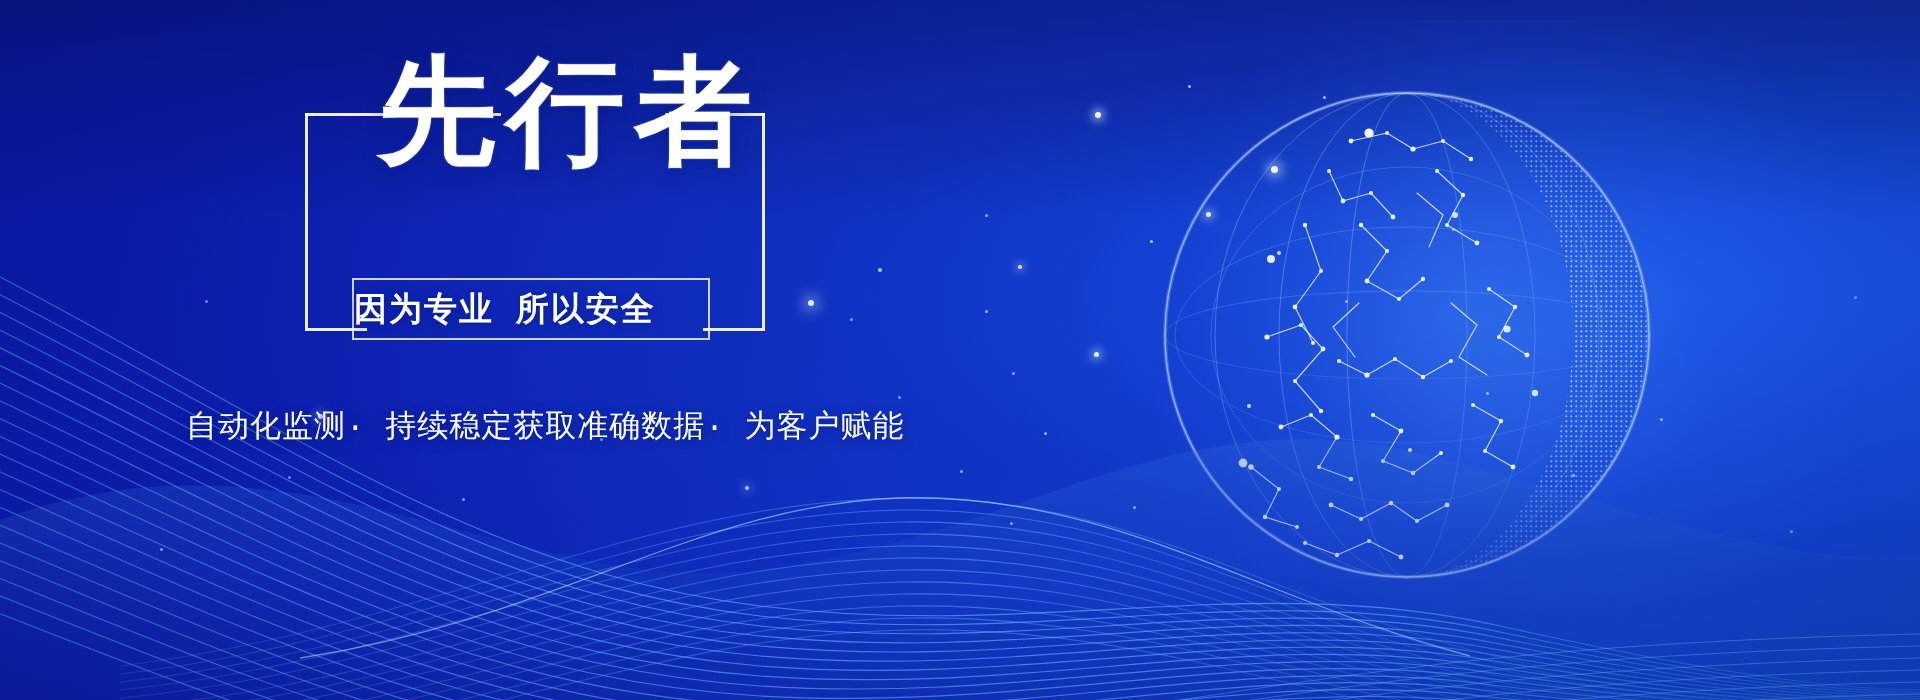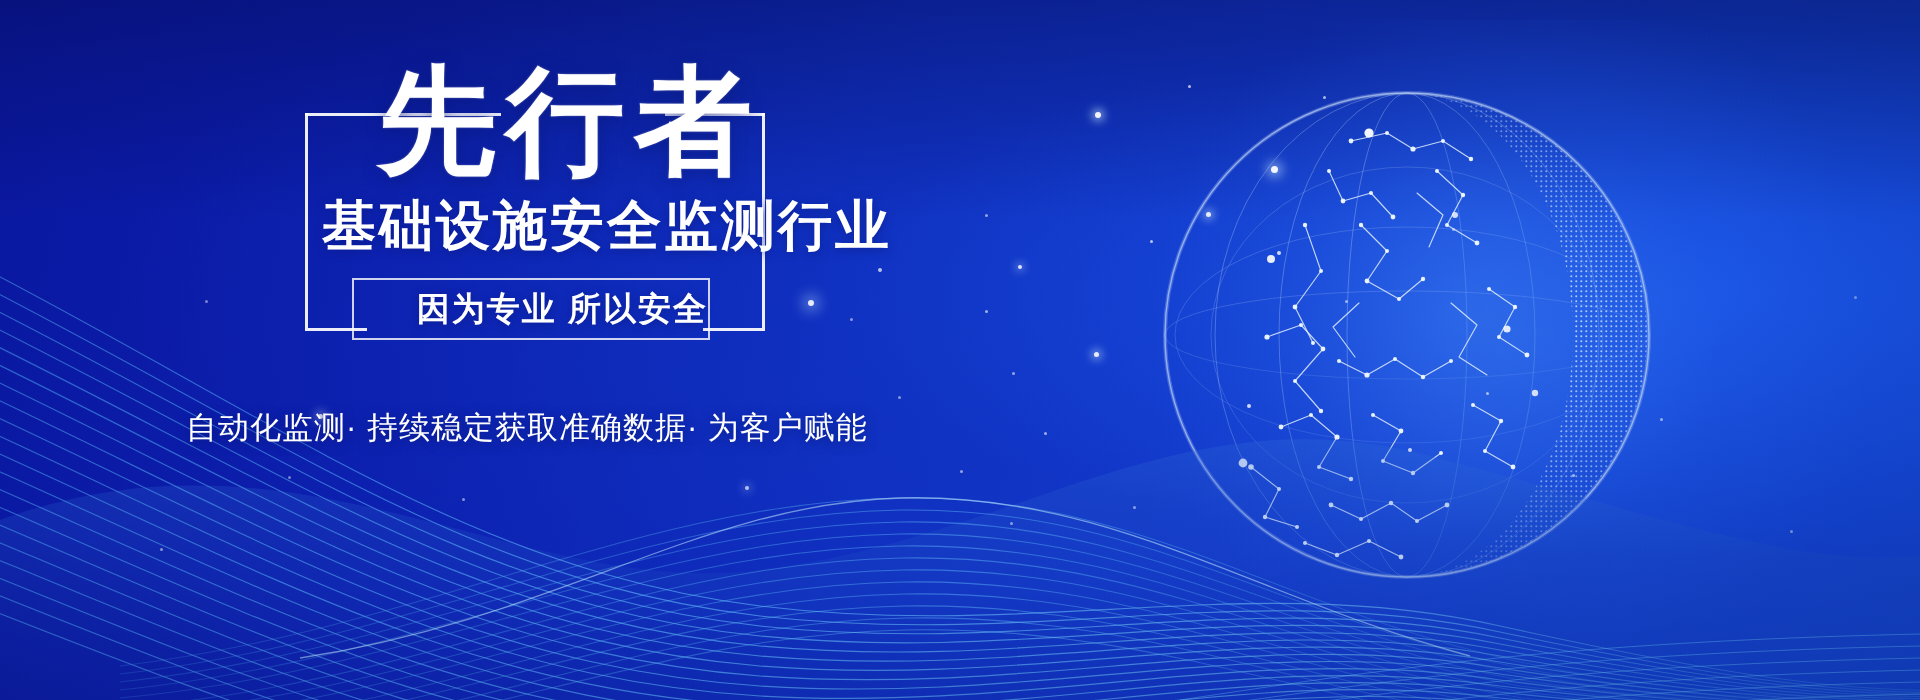--- a/index.html
+++ b/index.html
@@ -1,18 +1,18 @@
 <!DOCTYPE html>
 <html><head>
 <meta charset="utf-8">
 <style>
   html,body{margin:0;padding:0;background:#000;}
   #banner{
     position:relative;width:1920px;height:700px;overflow:hidden;
-    font-family:Liberation Sans, sans-serif;
+    font-family:Liberation Mono, monospace;
     background:
       radial-gradient(120% 100% at 88% 42%, rgba(26,86,230,0.85) 0%, rgba(18,58,200,0.35) 38%, rgba(10,26,160,0) 68%),
       linear-gradient(100deg,#0a18a0 0%,#0c1fae 22%,#0f2dbe 46%,#1237cb 66%,#1245d6 86%,#144ad9 100%);
   }
 
   
   .glow-right{
     position:absolute;right:40px;top:20px;width:760px;height:660px;
     background:radial-gradient(circle at 52% 48%, rgba(80,150,255,0.30) 0%, rgba(50,110,240,0.14) 40%, rgba(20,60,200,0) 70%);
     pointer-events:none;
@@ -67,21 +67,21 @@
   .subtitle{
     position:absolute;left:322px;top:196px;width:640px;
     font-size:54px;line-height:58px;font-weight:900;color:#ffffff;
     letter-spacing:3px;white-space:nowrap;
     text-shadow:0 2px 10px rgba(10,24,120,0.55);
   }
   .slogan-box{
     position:absolute;left:352px;top:278px;width:358px;height:62px;
     border:2px solid rgba(255,255,255,0.80);
     box-sizing:border-box;
-    display:flex;align-items:center;justify-content:flex-end;
+    display:flex;align-items:center;justify-content:flex-start;
   }
   .slogan{
     font-size:33px;font-weight:900;color:#ffffff;letter-spacing:2px;
     white-space:nowrap;text-shadow:0 2px 8px rgba(10,24,120,0.6);
   }
   .tagline{
     position:absolute;left:186px;top:372px;width:760px;
     font-size:31px;line-height:40px;font-weight:500;color:#ffffff;
     letter-spacing:1px;white-space:nowrap;
     text-shadow:0 2px 12px rgba(8,22,110,0.7);
@@ -371,21 +371,20 @@
       <i class="f-tl-h"></i>
       <i class="f-tl-v"></i>
       <i class="f-bl-h"></i>
       <i class="f-tr-h"></i>
       <i class="f-tr-v"></i>
       <i class="f-br-h"></i>
     </div>
 
     <div class="title">先行者</div>
 
-    <div class="subtitle">基础设施安全监测行业</div>
 
     <div class="slogan-box">
       <span class="slogan">因为专业  所以安全</span>
     </div>
 
     <div class="tagline">自动化监测· 持续稳定获取准确数据· 为客户赋能</div>
   </div>
 
 </div>
 

